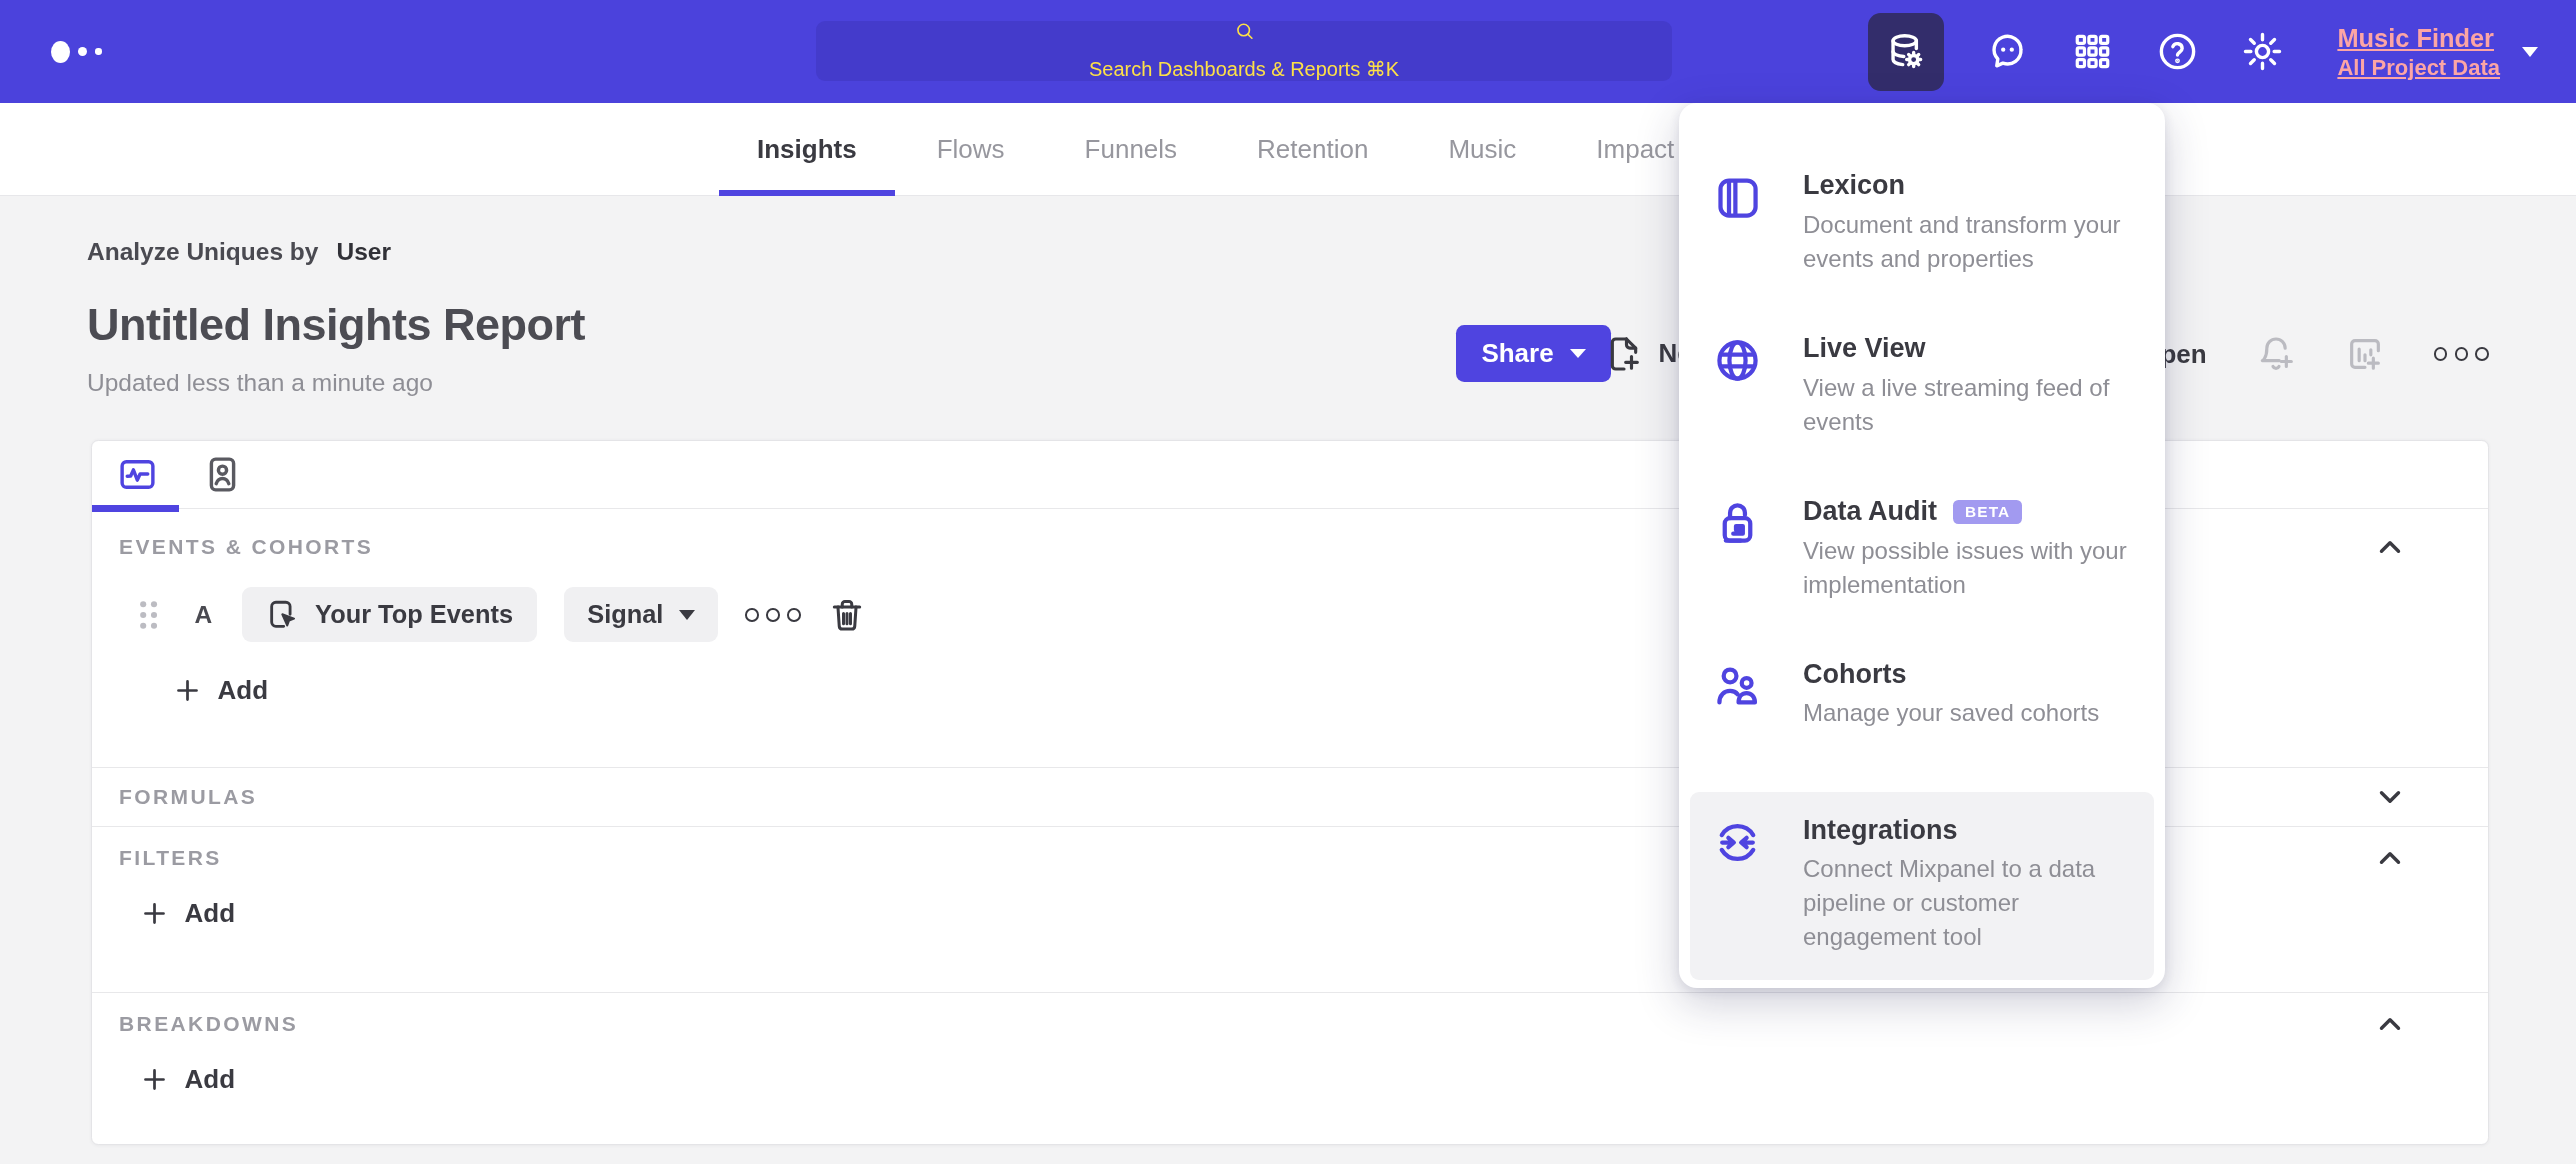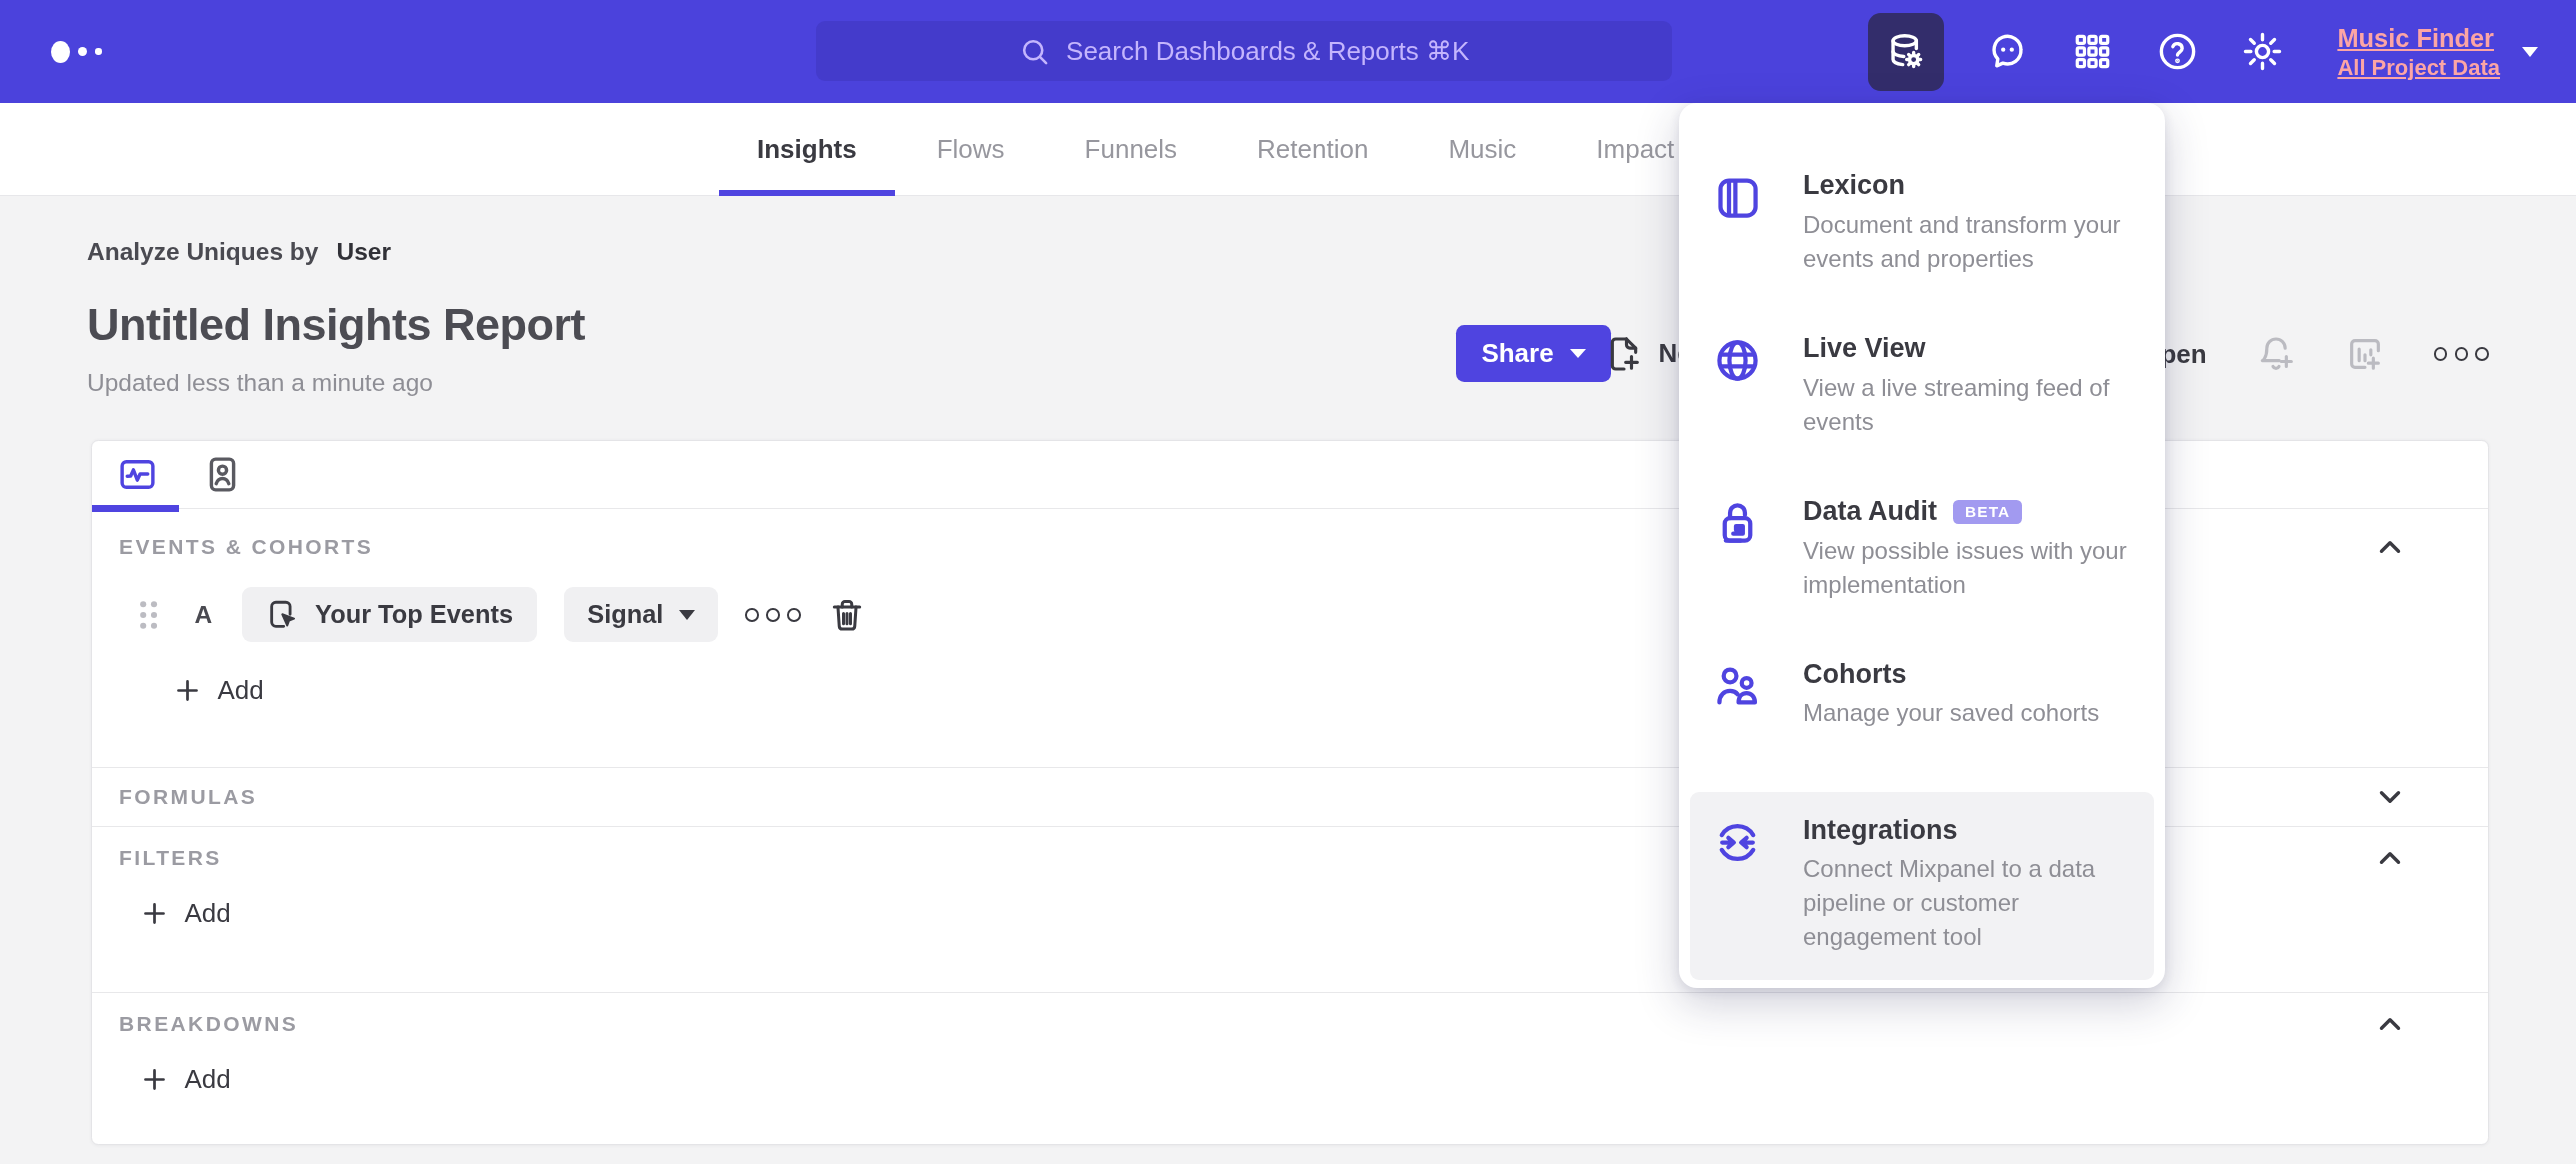--- a/index.html
+++ b/index.html
@@ -18,21 +18,21 @@
   .logo { display:flex; align-items:center; gap:8.2px; margin-right:65px; cursor:pointer; }
   .logo .d1{ width:19px;height:22px;border-radius:50%;background:#fff;}
   .logo .d2{ width:9px;height:9px;border-radius:50%;background:#fff;}
   .logo .d3{ width:6.3px;height:6.3px;border-radius:50%;background:#fff;}
   .nav-links { display:flex; align-items:center; gap:67px; }
   .nav-link { color:#fff; font-size:26px; font-weight:500; display:flex; align-items:center; gap:14.5px; cursor:pointer; }
   .caret-w { width:0;height:0;border-left:8.2px solid transparent;border-right:8.2px solid transparent;border-top:10px solid #fff; }
 
   .searchbar { position:absolute; left:816px; top:21px; width:856px; height:60px; border-radius:9px;
     background:#443bcb; display:flex; align-items:center; justify-content:center; gap:16.3px;
-    color:#c4b5fd; font-size:26px; cursor:text; }
+    color:#fde047; font-size:20px; cursor:text;flex-direction:column; }
   .searchbar svg { width:31px; height:31px; }
 
   .nav-right { position:absolute; right:38px; top:0; height:103px; display:flex; align-items:center; gap:42px; }
   .navicon-btn { width:76px; height:78px; border-radius:12.7px; display:flex; align-items:center; justify-content:center; color:#fff; cursor:pointer; }
   .navicon-btn.selected { background:#332d6b; }
   .navicon-btn svg { width:43px; height:43px; }
   .navicon { color:#fff; cursor:pointer; display:flex; }
   .navicon svg { width:43px; height:43px; }
   .project { margin-left:11px; display:flex; align-items:center; gap:22px; cursor:pointer; }
   .project .ptxt { color:#fca5a5; text-align:left;text-decoration:underline; }
@@ -88,21 +88,21 @@
   .sec-events { height:259px; padding-top:7.3px; }
   .query-row { display:flex; align-items:center; gap:27px; margin:9px 0 0 14.5px; }
   .drag { display:flex; cursor:grab; color:#bcbcc2; }
   .row-letter { font-size:24.5px; font-weight:600; color:#4a4a51; width:23.6px; text-align:center; }
   .pill { height:55px; background:#f0f0f2; border-radius:9px; display:flex; align-items:center; gap:15.4px;
     padding:0 23.6px; font-size:25.4px; font-weight:600; color:#3a3a41; cursor:pointer; }
   .pill svg { width:34px; height:34px; }
   .caret-d { width:0;height:0;border-left:8.2px solid transparent;border-right:8.2px solid transparent;border-top:10px solid #3a3a41; }
   .trash { display:flex; color:#3a3a41; cursor:pointer; }
   .trash svg { width:38px; height:38px; }
-  .add-btn { display:flex; align-items:center; gap:14.5px; color:#3a3a41; font-size:26px; font-weight:400; cursor:pointer; }
+  .add-btn { display:flex; align-items:center; gap:14.5px; color:#3a3a41; font-size:26px; font-weight:700; cursor:pointer; }
   .add-btn svg { width:31px; height:31px; }
   .events-add { margin:33px 0 0 53px; display:inline-flex; }
   .sec-formulas { height:59px; }
   .sec-formulas .sec-head { height:58px; }
   .sec-filters { height:166px; }
   .sec-filters .add-btn, .sec-breakdowns .add-btn { margin:9px 0 0 20px; display:inline-flex; }
   .sec-breakdowns { height:152px; }
 
   
   .tools-panel { position:absolute; left:1679px; top:103px; width:486px; height:885px; background:#fff;

